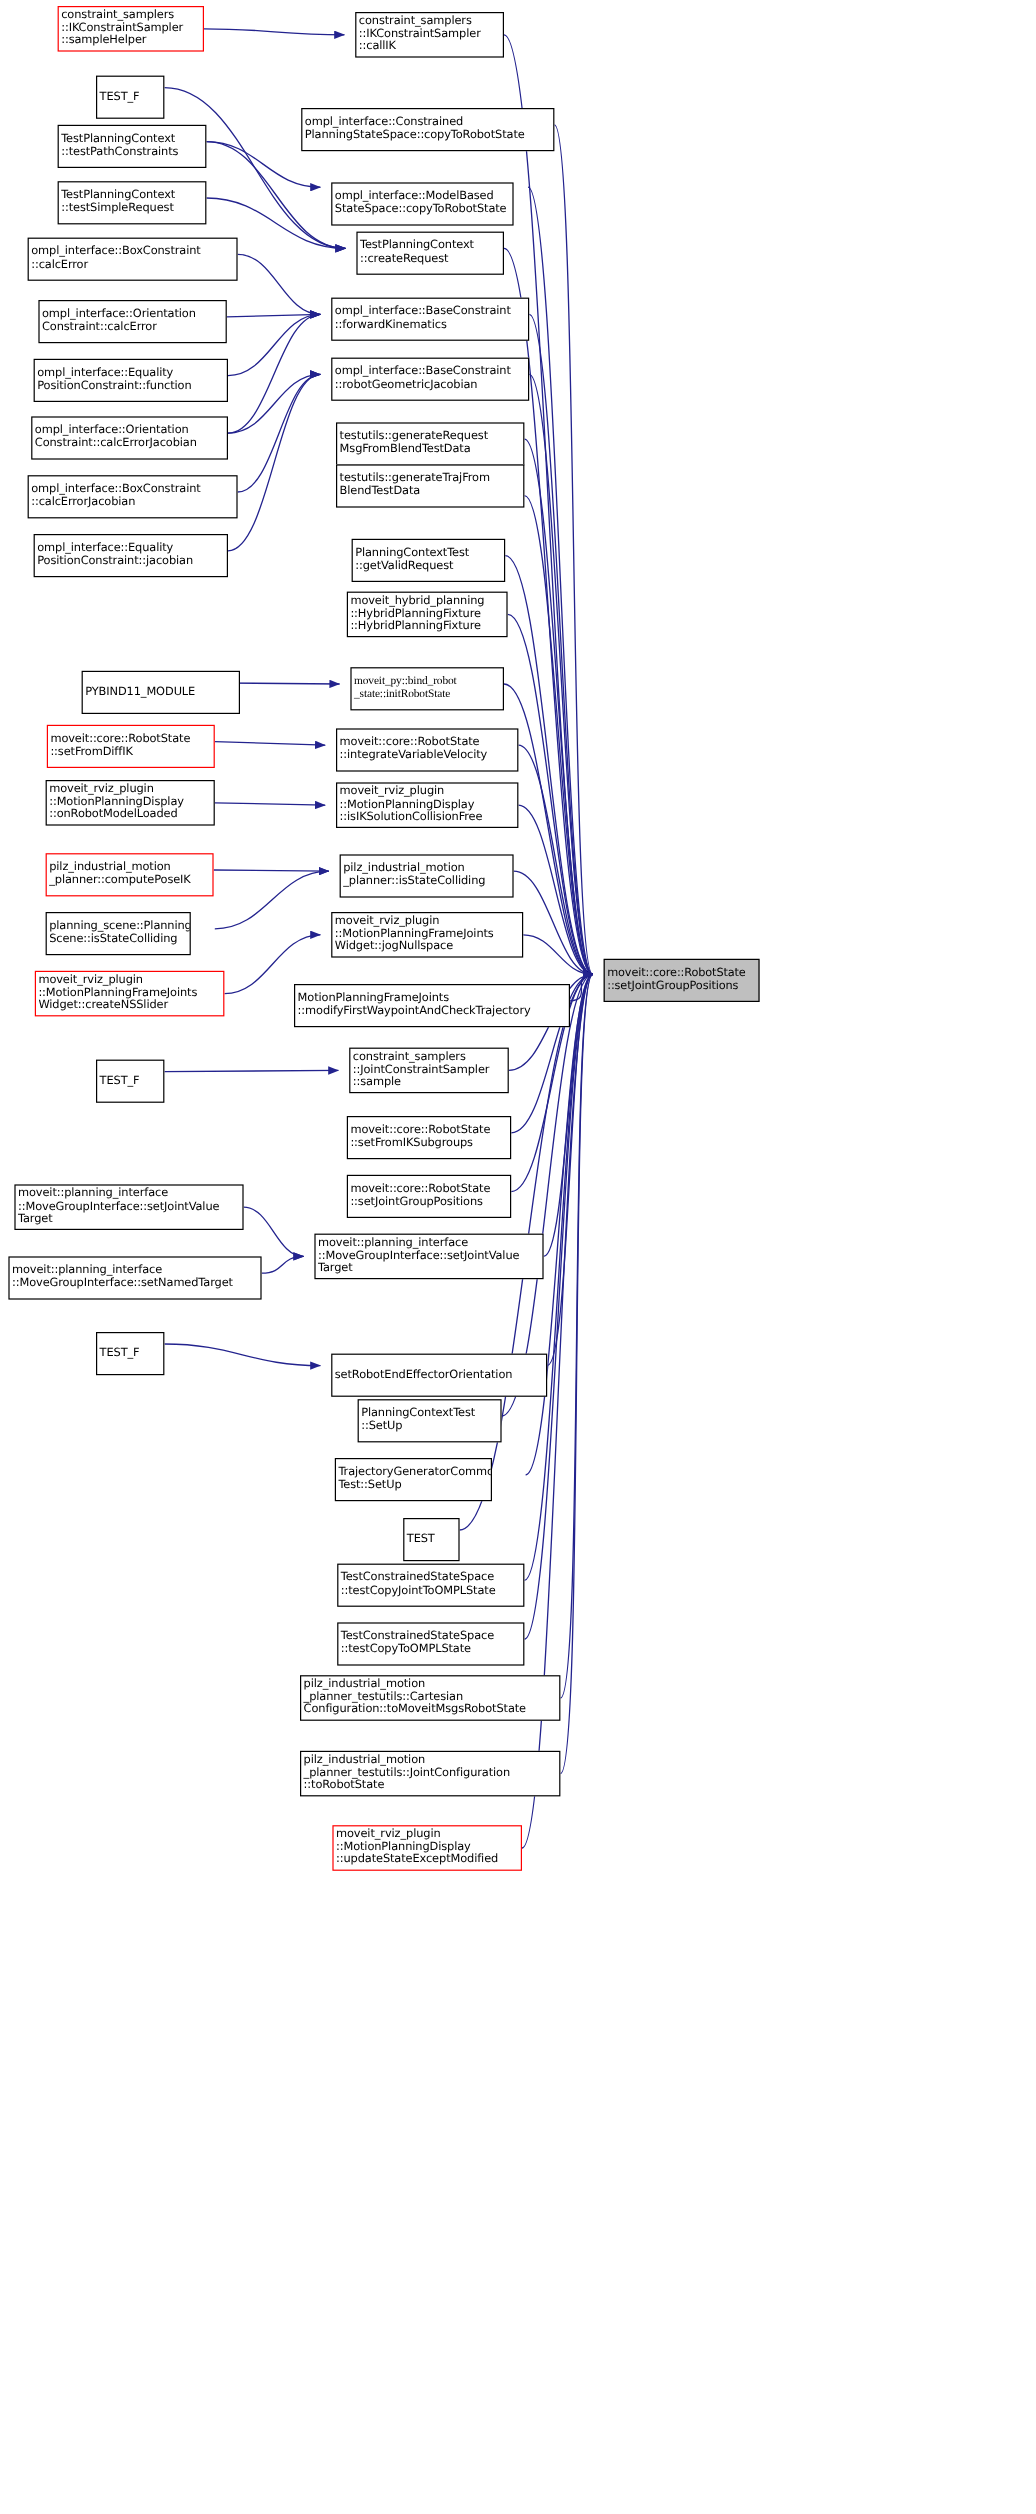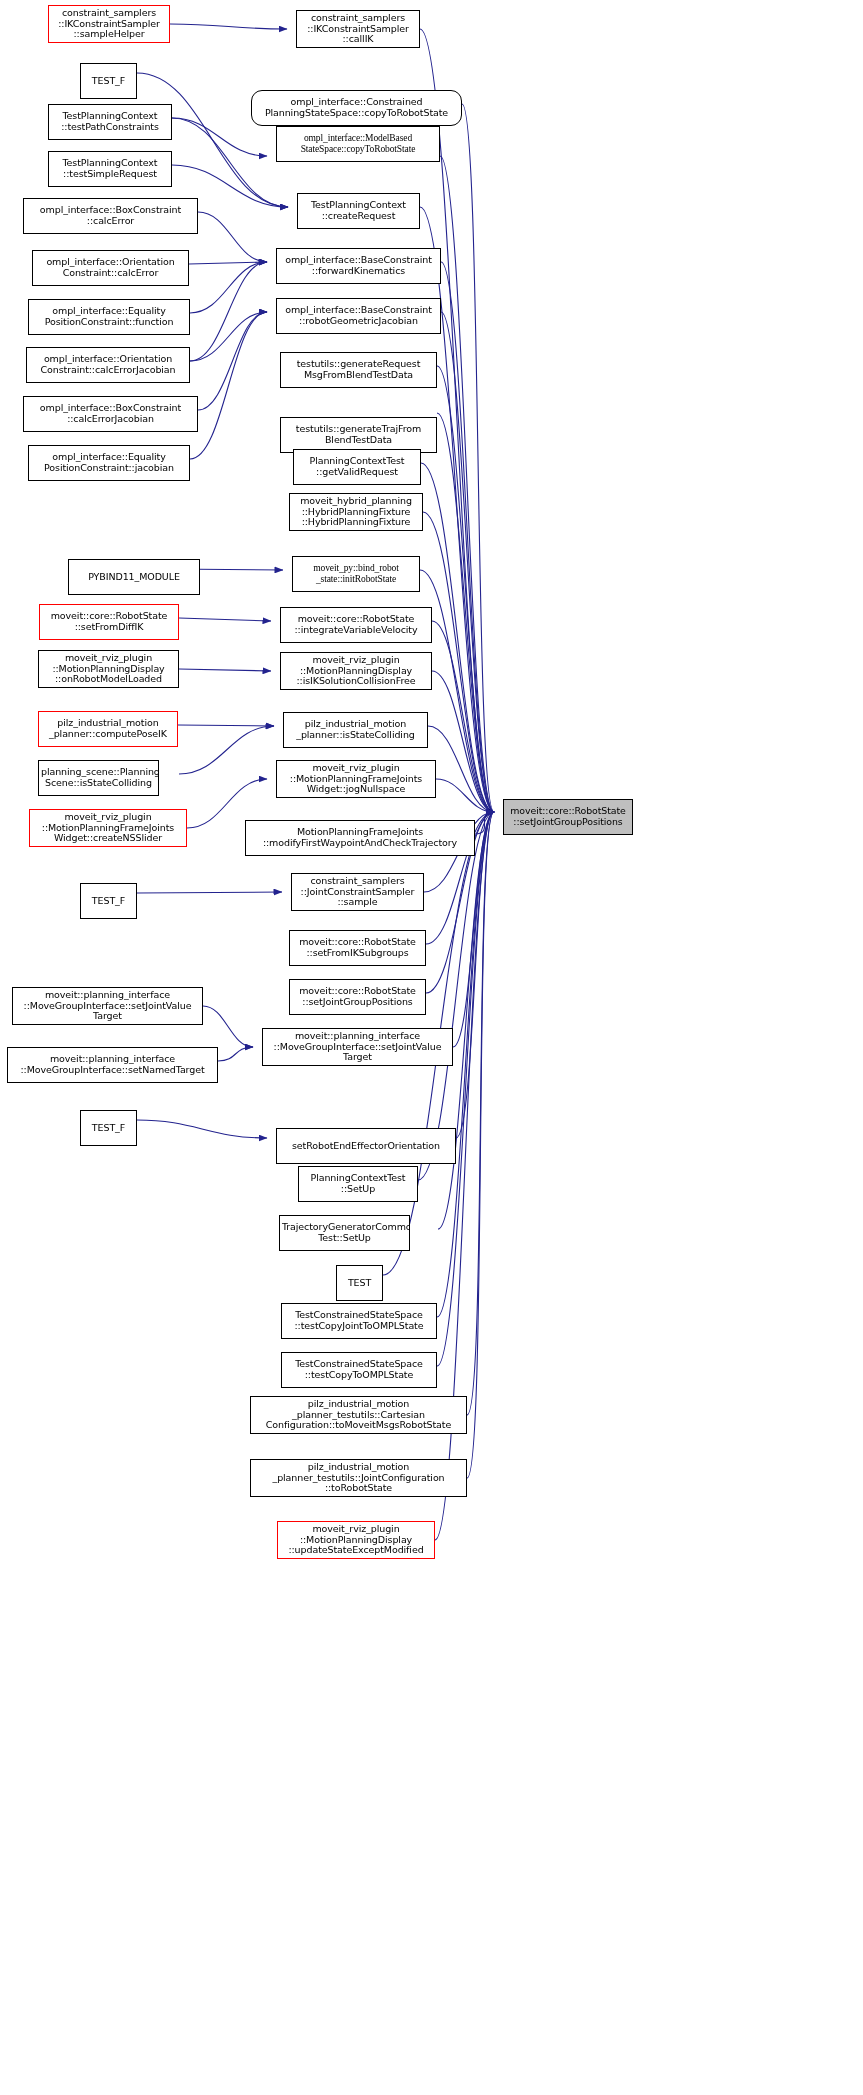--- a/index.html
+++ b/index.html
@@ -7,21 +7,20 @@
   #graph{position:relative;width:863px;height:2095px;overflow:hidden;background:#fff;}
   #edges{position:absolute;left:0;top:0;width:863px;height:2095px;pointer-events:none;}
   .node{
     position:absolute;
     box-sizing:border-box;
     border:1px solid #000000;
     background:#ffffff;
     display:flex;
     align-items:center;
     justify-content:center;
-    text-align:center;
     color:#000000;
     line-height:1.12;
     letter-spacing:-0.1px;
     overflow:hidden;
     padding:17px 2px;
   }
   .node span{display:block;width:100%;white-space:pre-line;}
   .node.red{border-color:#ff0000;}
   .node.center{background:#bfbfbf;border-color:#000000;font-weight:normal;}
 </style>
@@ -95,29 +94,29 @@
 ::sampleHelper</span>
     </div>
     <div class="node" style="left: 296px; top: 10px; width: 124px; height: 38px; font-size: 9.5px;">
       <span>constraint_samplers
 ::IKConstraintSampler
 ::callIK</span>
     </div>
     <div class="node" style="left: 80px; top: 63px; width: 57px; height: 20px; font-size: 9.5px;">
       <span>TEST_F</span>
     </div>
-    <div class="node" style="left: 251px; top: 90px; width: 211px; height: 28px; font-size: 9.5px; border-radius: 11px;">
+    <div class="node" style="left: 251px; top: 90px; width: 211px; height: 28px; font-size: 9.5px;">
       <span>ompl_interface::Constrained
 PlanningStateSpace::copyToRobotState</span>
     </div>
     <div class="node" style="left: 48px; top: 104px; width: 124px; height: 28px; font-size: 9.5px;">
       <span>TestPlanningContext
 ::testPathConstraints</span>
     </div>
-    <div class="node" style="left: 276px; top: 126px; width: 164px; height: 28px; font-size: 9.5px; font-family: Liberation Serif, serif;">
+    <div class="node" style="left: 276px; top: 152px; width: 152px; height: 28px; font-size: 9.5px;">
       <span>ompl_interface::ModelBased
 StateSpace::copyToRobotState</span>
     </div>
     <div class="node" style="left: 48px; top: 151px; width: 124px; height: 28px; font-size: 9.5px;">
       <span>TestPlanningContext
 ::testSimpleRequest</span>
     </div>
     <div class="node" style="left: 297px; top: 193px; width: 123px; height: 28px; font-size: 9.5px;">
       <span>TestPlanningContext
 ::createRequest</span>
@@ -147,21 +146,21 @@
 Constraint::calcErrorJacobian</span>
     </div>
     <div class="node" style="left: 280px; top: 352px; width: 157px; height: 28px; font-size: 9.5px;">
       <span>testutils::generateRequest
 MsgFromBlendTestData</span>
     </div>
     <div class="node" style="left: 23px; top: 396px; width: 175px; height: 28px; font-size: 9.5px;">
       <span>ompl_interface::BoxConstraint
 ::calcErrorJacobian</span>
     </div>
-    <div class="node" style="left: 280px; top: 417px; width: 157px; height: 28px; font-size: 9.5px;">
+    <div class="node" style="left: 280px; top: 387px; width: 157px; height: 28px; font-size: 9.5px;">
       <span>testutils::generateTrajFrom
 BlendTestData</span>
     </div>
     <div class="node" style="left: 28px; top: 445px; width: 162px; height: 28px; font-size: 9.5px;">
       <span>ompl_interface::Equality
 PositionConstraint::jacobian</span>
     </div>
     <div class="node" style="left: 293px; top: 449px; width: 128px; height: 28px; font-size: 9.5px;">
       <span>PlanningContextTest
 ::getValidRequest</span>

